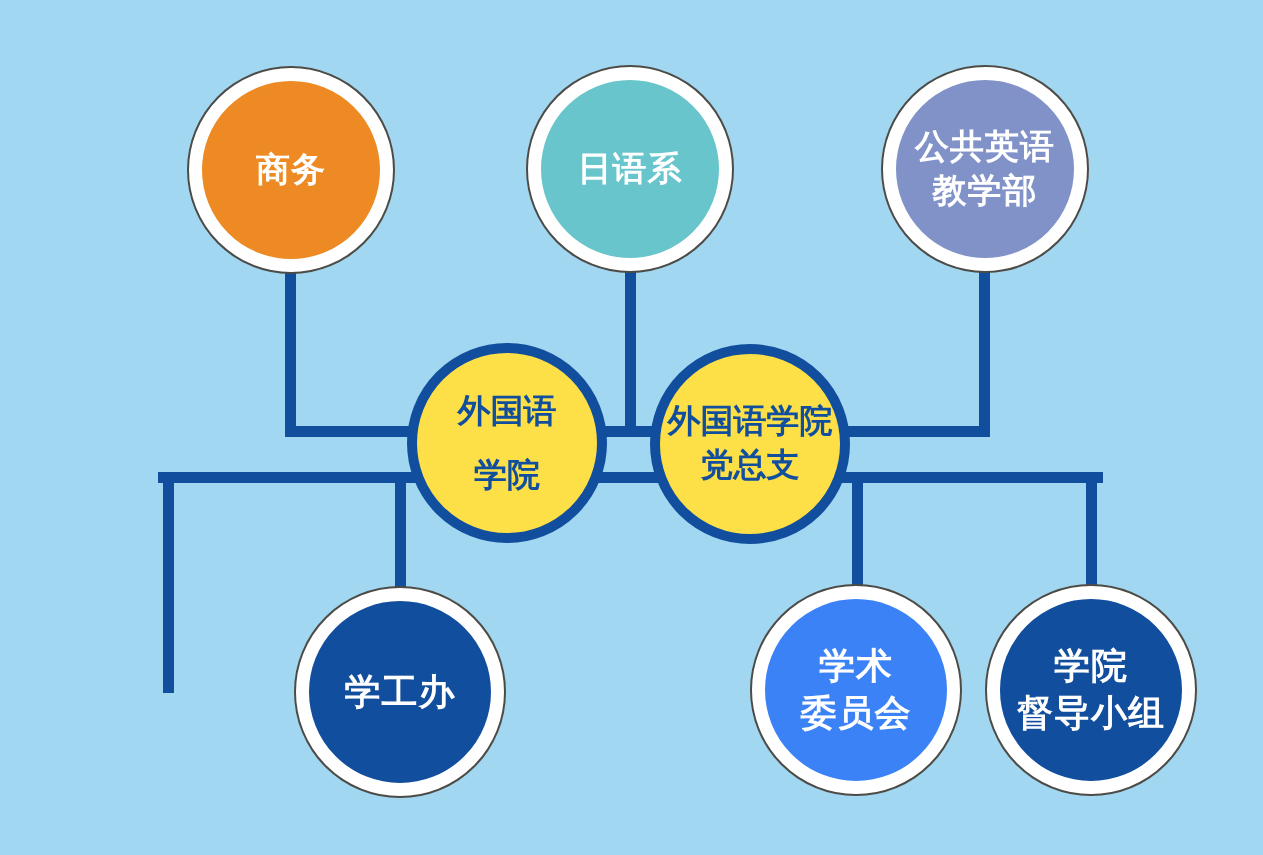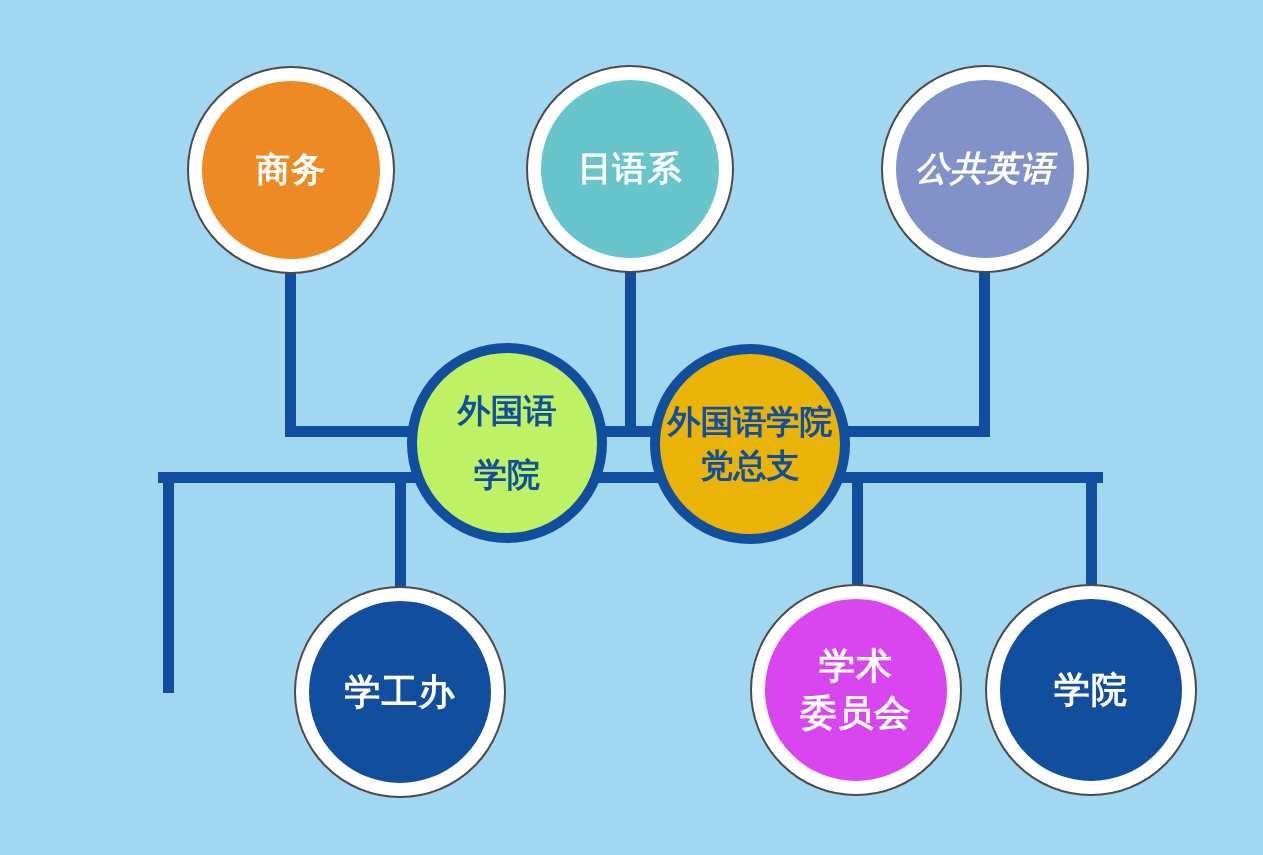--- a/index.html
+++ b/index.html
@@ -105,42 +105,44 @@
 
   <div class="node ringed top-node n-business" style="background-color: rgb(238, 138, 35);">
     <div class="lbl">商务</div>
   </div>
 
   <div class="node ringed top-node n-japanese" style="background-color: rgb(104, 197, 204);">
     <div class="lbl">日语系</div>
     <div class="lbl"></div>
   </div>
 
-  <div class="node ringed top-node n-public" style="background-color: rgb(128, 146, 200); font-style: italic;">
+  <div class="node ringed top-node n-public" style="background-color: rgb(128, 146, 200);">
     <div class="lbl">公共英语</div>
+    <div class="lbl">教学部</div>
   </div>
 
-  <div class="node yellow-node n-college" style="background-color: #bef264; gap: 20px;">
+  <div class="node yellow-node n-college" style="background-color: #fde047; gap: 20px;">
     <div class="lbl">外国语</div>
     <div class="lbl">学院</div>
   </div>
 
-  <div class="node yellow-node n-party" style="background-color: #eab308;">
+  <div class="node yellow-node n-party" style="background-color: #fde047; font-family: Liberation Serif, serif;">
     <div class="lbl">外国语学院</div>
     <div class="lbl">党总支</div>
   </div>
 
 
   <div class="node ringed bottom-node n-soffice" style="background-color: rgb(17, 78, 157);">
     <div class="lbl">学工办</div>
     <div class="lbl"></div>
   </div>
 
-  <div class="node ringed bottom-node n-academic" style="background-color: #d946ef; text-align: right;">
+  <div class="node ringed bottom-node n-academic" style="background-color: #3b82f6; text-align: right;">
     <div class="lbl">学术</div>
     <div class="lbl">委员会</div>
   </div>
 
   <div class="node ringed bottom-node n-supervision" style="background-color: rgb(17, 78, 157);">
     <div class="lbl">学院</div>
+    <div class="lbl">督导小组</div>
   </div>
 
 </div>
 
 </body></html>

